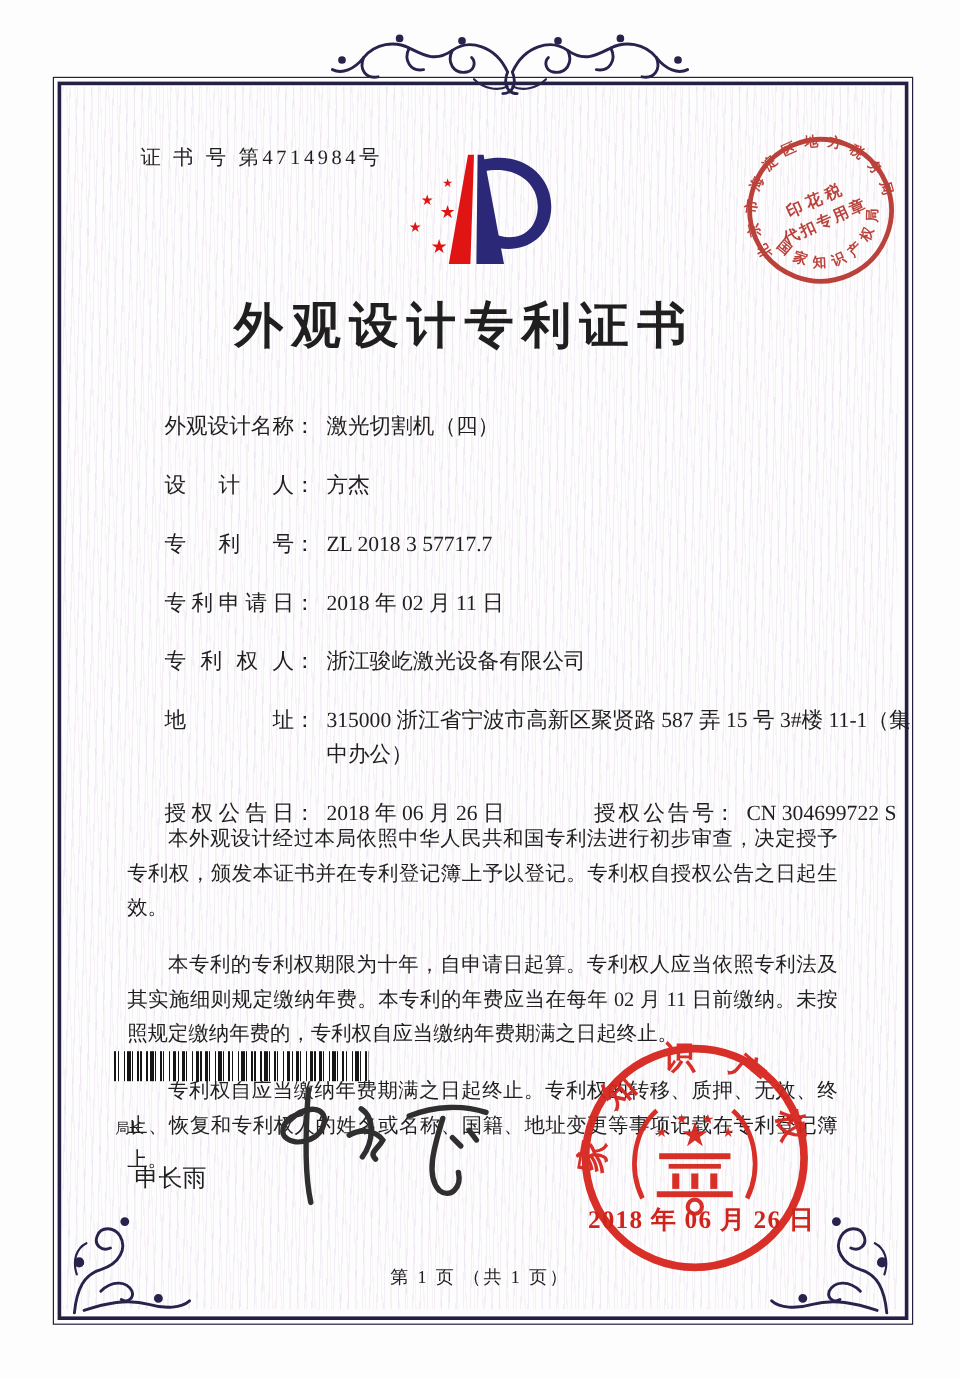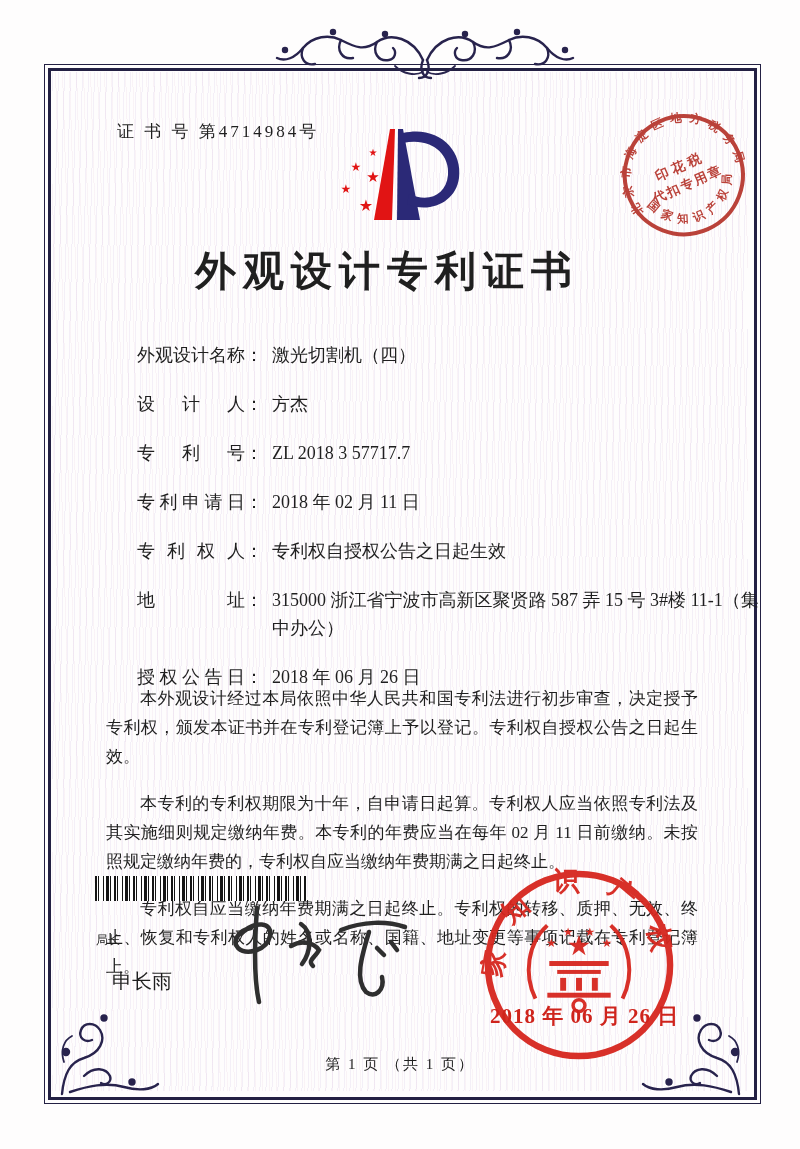--- a/index.html
+++ b/index.html
@@ -137,27 +137,30 @@
     <div class="frow">
       <span class="flabel">设计人</span><span class="colon">：</span><span class="fvalue">方杰</span>
     </div>
     <div class="frow">
       <span class="flabel">专利号</span><span class="colon">：</span><span class="fvalue">ZL 2018 3 57717.7</span>
     </div>
     <div class="frow">
       <span class="flabel">专利申请日</span><span class="colon">：</span><span class="fvalue">2018 年 02 月 11 日</span>
     </div>
     <div class="frow">
-      <span class="flabel">专利权人</span><span class="colon">：</span><span class="fvalue">专利权自授权公告之日起生效</span>
+      <span class="flabel">专利权人</span><span class="colon">：</span><span class="fvalue">浙江骏屹激光设备有限公司</span>
     </div>
     <div class="frow">
       <span class="flabel">地址</span><span class="colon">：</span><span class="fvalue wrap">315000 浙江省宁波市高新区聚贤路 587 弄 15 号 3#楼 11-1（集中办公）</span>
     </div>
     <div class="frow">
       <span class="flabel">授权公告日</span><span class="colon">：</span><span class="fvalue">2018 年 06 月 26 日</span>
+      <span class="pair2">
+        <span class="flabel">授权公告号</span><span class="colon">：</span><span class="fvalue">CN 304699722 S</span>
+      </span>
     </div>
   </div>
 
   <div class="paragraphs">
     <p>本外观设计经过本局依照中华人民共和国专利法进行初步审查，决定授予专利权，颁发本证书并在专利登记簿上予以登记。专利权自授权公告之日起生效。</p>
     <p>本专利的专利权期限为十年，自申请日起算。专利权人应当依照专利法及其实施细则规定缴纳年费。本专利的年费应当在每年 02 月 11 日前缴纳。未按照规定缴纳年费的，专利权自应当缴纳年费期满之日起终止。</p>
     <p>专利权自应当缴纳年费期满之日起终止。专利权的转移、质押、无效、终止、恢复和专利权人的姓名或名称、国籍、地址变更等事项记载在专利登记簿上。</p>
   </div>
 
   <div class="barcode"></div>

